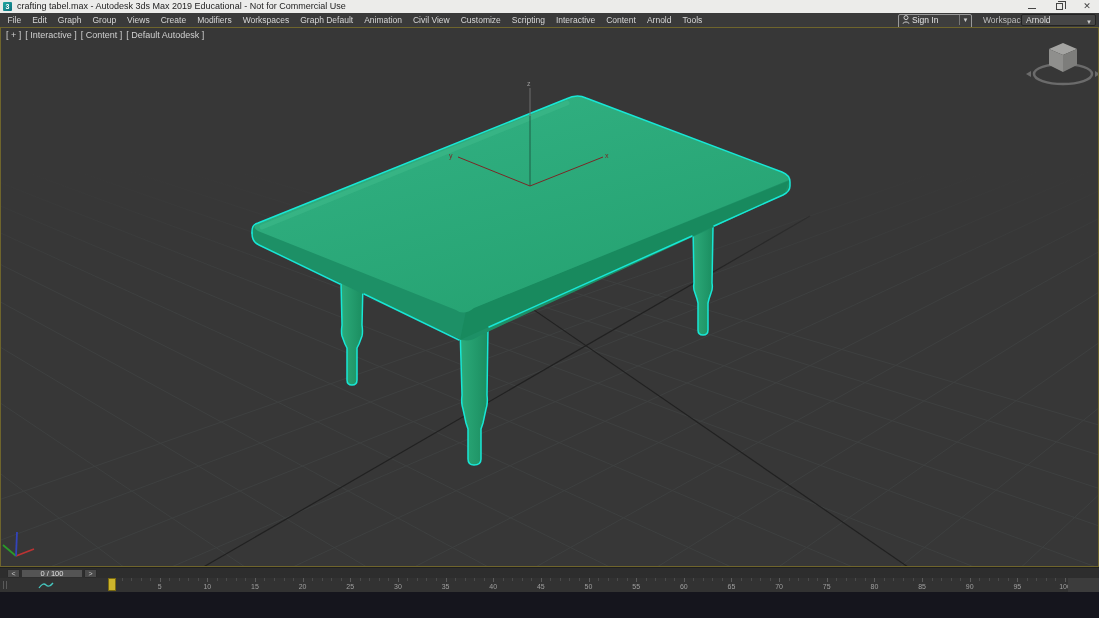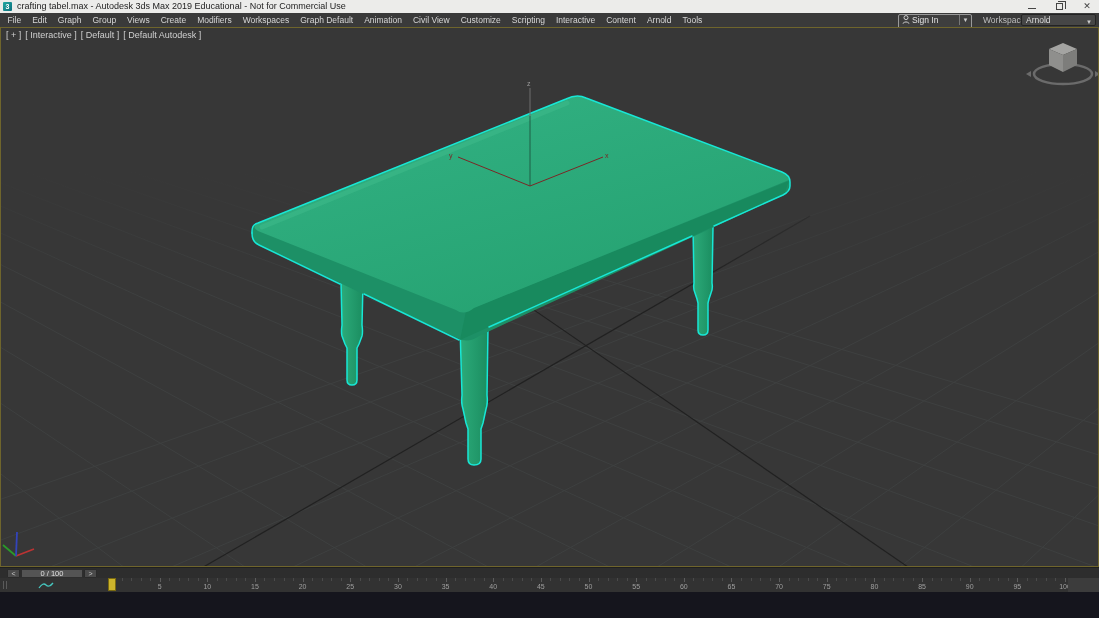--- a/index.html
+++ b/index.html
@@ -99,21 +99,21 @@
     <span id="signin-caret">▼</span>
   </div>
   <div class="abs" id="ws-label">Workspaces:</div>
   <div class="abs" id="ws-dd">
     <span>Arnold</span>
     <span id="ws-caret">▼</span>
   </div>
 </div>
 
 <div class="abs" id="viewport">
-  <div class="abs" id="vp-label"><span class="vp-seg">[ + ]</span><span class="vp-seg">[ Interactive ]</span><span class="vp-seg">[ Default ]</span><span class="vp-seg">[ Default Autodesk ]</span></div>
+  <div class="abs" id="vp-label"><span class="vp-seg">[ + ]</span><span class="vp-seg">[ Interactive ]</span><span class="vp-seg">[ Content ]</span><span class="vp-seg">[ Default Autodesk ]</span></div>
 
   <svg id="scene" viewBox="0 0 1099 540">
     <defs>
       <linearGradient id="fadeGrad" x1="0" y1="0" x2="0" y2="1">
         <stop offset="0" stop-color="#373737" stop-opacity="1"></stop>
         <stop offset="0.55" stop-color="#373737" stop-opacity="1"></stop>
         <stop offset="1" stop-color="#373737" stop-opacity="0"></stop>
       </linearGradient>
       <linearGradient id="topGrad" x1="0" y1="0" x2="0.7" y2="1">
         <stop offset="0" stop-color="#33b284"></stop>

